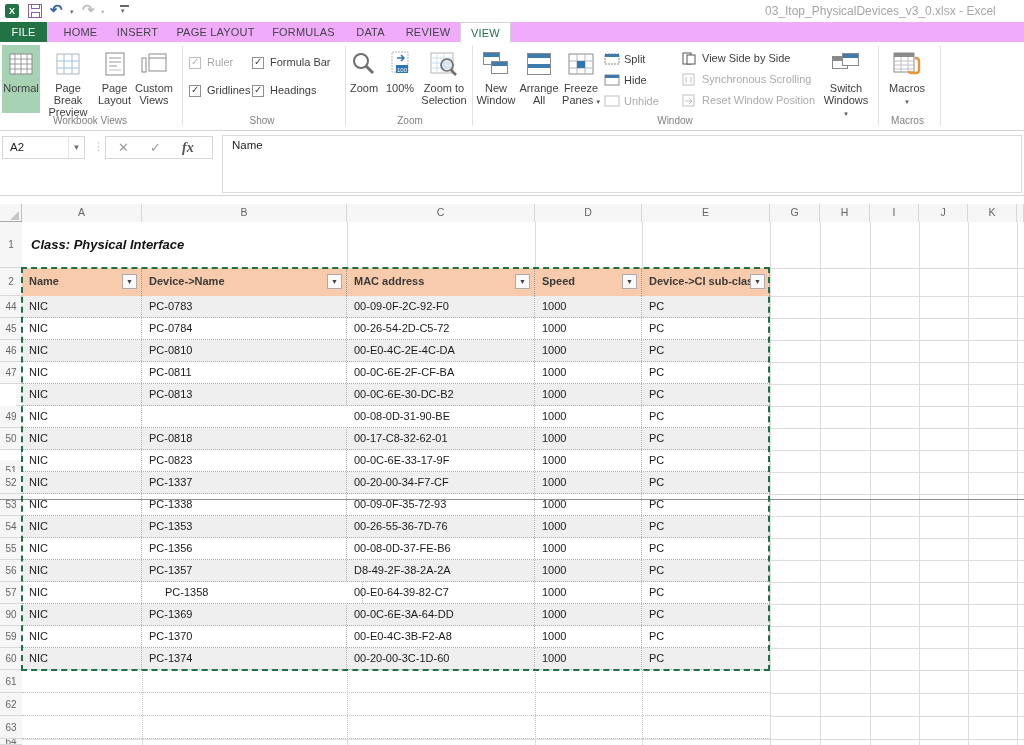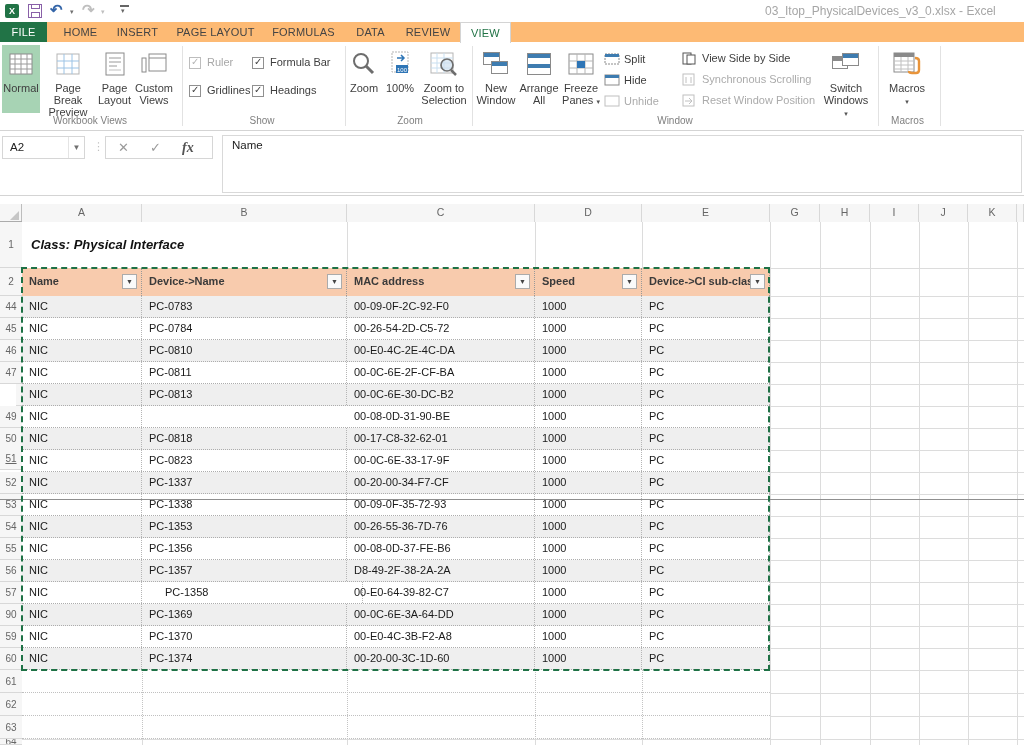--- a/index.html
+++ b/index.html
@@ -17,21 +17,21 @@
   #save-ico:before { content:""; position:absolute; left:2px; top:-1px; width:7px; height:4px; border:1px solid #8960a8; border-top:none; }
   #save-ico:after { content:""; position:absolute; left:2px; bottom:0; width:7px; height:4px; border:1px solid #8960a8; border-bottom:none; }
   .undo-g { top:1px; font-size:15px; font-weight:bold; color:#3465a8; line-height:18px; }
   .redo-g { color:#bfbfbf; }
   .mini-dd { top:8px; font-size:7px; color:#707070; }
   #qat-custom { left:120px; top:5px; width:9px; border-top:2px solid #666; position:absolute; }
   #qat-custom:after { content:"▾"; position:absolute; left:1px; top:0px; font-size:7px; color:#666; }
   #title-text { left:765px; top:4px; font-size:12px; color:#a6a6a6; white-space:nowrap; }
 
   
-  #tabrow { left:0; top:22px; width:1024px; height:20px; background:#fdba74; }
+  #tabrow { left:0; top:22px; width:1024px; height:20px; background:#f0abfc; }
   .tab { position:absolute; top:0; height:20px; text-align:center; font-size:11px; color:#444;
     line-height:20px; letter-spacing:.2px; }
   .tab.file { background:#217346; color:#fff; }
   .tab.active { background:#fff; color:#217346; border:1px solid #d4d4d4; border-bottom:none; height:21px; z-index:3; }
 
   
   #ribbon { left:0; top:42px; width:1024px; height:89px; background:#fff; border-bottom:1px solid #d4d4d4; }
   .gdiv { position:absolute; top:4px; width:1px; height:80px; background:#e2e2e2; }
   .glabel { position:absolute; top:73px; font-size:10px; color:#7f7f7f; text-align:center; white-space:nowrap; }
   .rbtn { position:absolute; top:3px; height:68px; text-align:center; }
@@ -560,21 +560,21 @@
       <div class="colhdr" style="left: 1017px; width: 7px;"></div>
       <div class="rowhdr" style="top: 18px; height: 46px; line-height: 46px;">1</div>
       <div class="rowhdr" style="top: 64px; height: 28px; line-height: 28px;">2</div>
       <div class="rowhdr" style="top: 92px; height: 22px; line-height: 22px;">44</div>
       <div class="rowhdr" style="top: 114px; height: 22px; line-height: 22px;">45</div>
       <div class="rowhdr" style="top: 136px; height: 22px; line-height: 22px;">46</div>
       <div class="rowhdr" style="top: 158px; height: 22px; line-height: 22px;">47</div>
       <div class="rowhdr" style="top: 180px; height: 22px; line-height: 22px; margin-left: 16px;">48</div>
       <div class="rowhdr" style="top: 202px; height: 22px; line-height: 22px;">49</div>
       <div class="rowhdr" style="top: 224px; height: 22px; line-height: 22px;">50</div>
-      <div class="rowhdr" style="top: 244px; height: 22px; line-height: 22px; text-decoration: underline;">51</div>
+      <div class="rowhdr" style="top: 256px; height: 22px; line-height: 22px; text-decoration: underline;">51</div>
       <div class="rowhdr" style="top: 268px; height: 22px; line-height: 22px;">52</div>
       <div class="rowhdr" style="top: 290px; height: 22px; line-height: 22px;">53</div>
       <div class="rowhdr" style="top: 312px; height: 22px; line-height: 22px;">54</div>
       <div class="rowhdr" style="top: 334px; height: 22px; line-height: 22px;">55</div>
       <div class="rowhdr" style="top: 356px; height: 22px; line-height: 22px;">56</div>
       <div class="rowhdr" style="top: 378px; height: 22px; line-height: 22px;">57</div>
       <div class="rowhdr" style="top: 400px; height: 22px; line-height: 22px;">90</div>
       <div class="rowhdr" style="top: 422px; height: 22px; line-height: 22px;">59</div>
       <div class="rowhdr" style="top: 444px; height: 22px; line-height: 22px;">60</div>
       <div class="rowhdr" style="top: 466px; height: 23px; line-height: 23px;">61</div>

